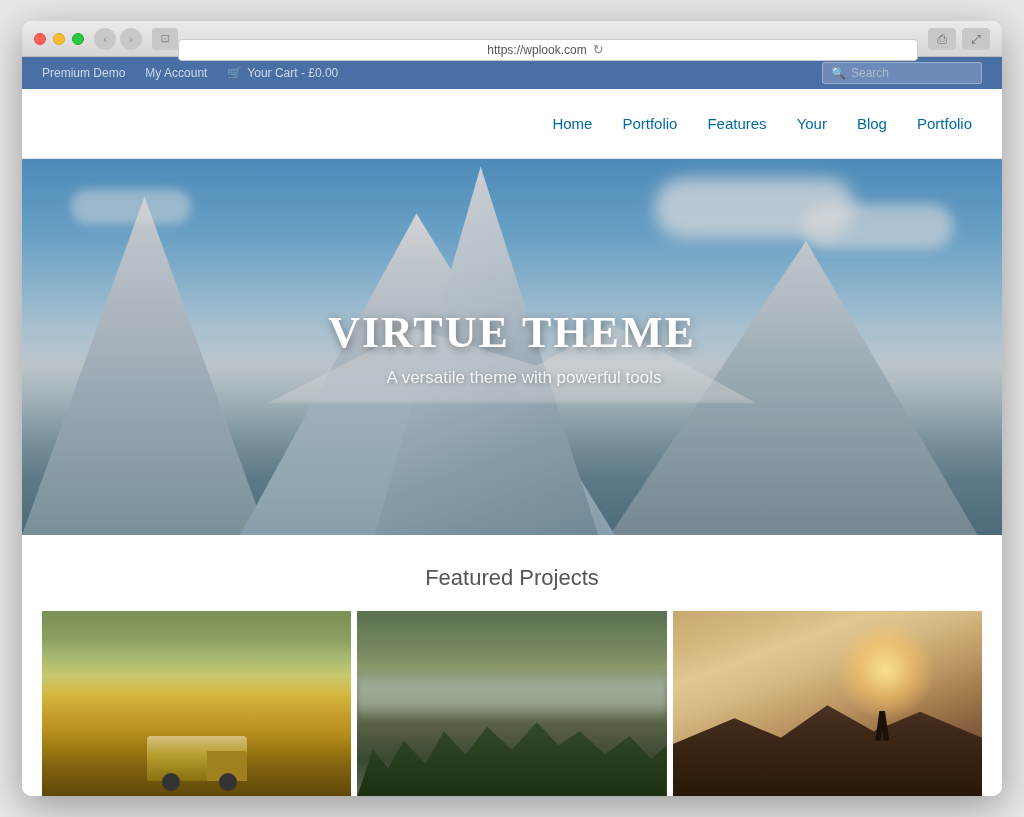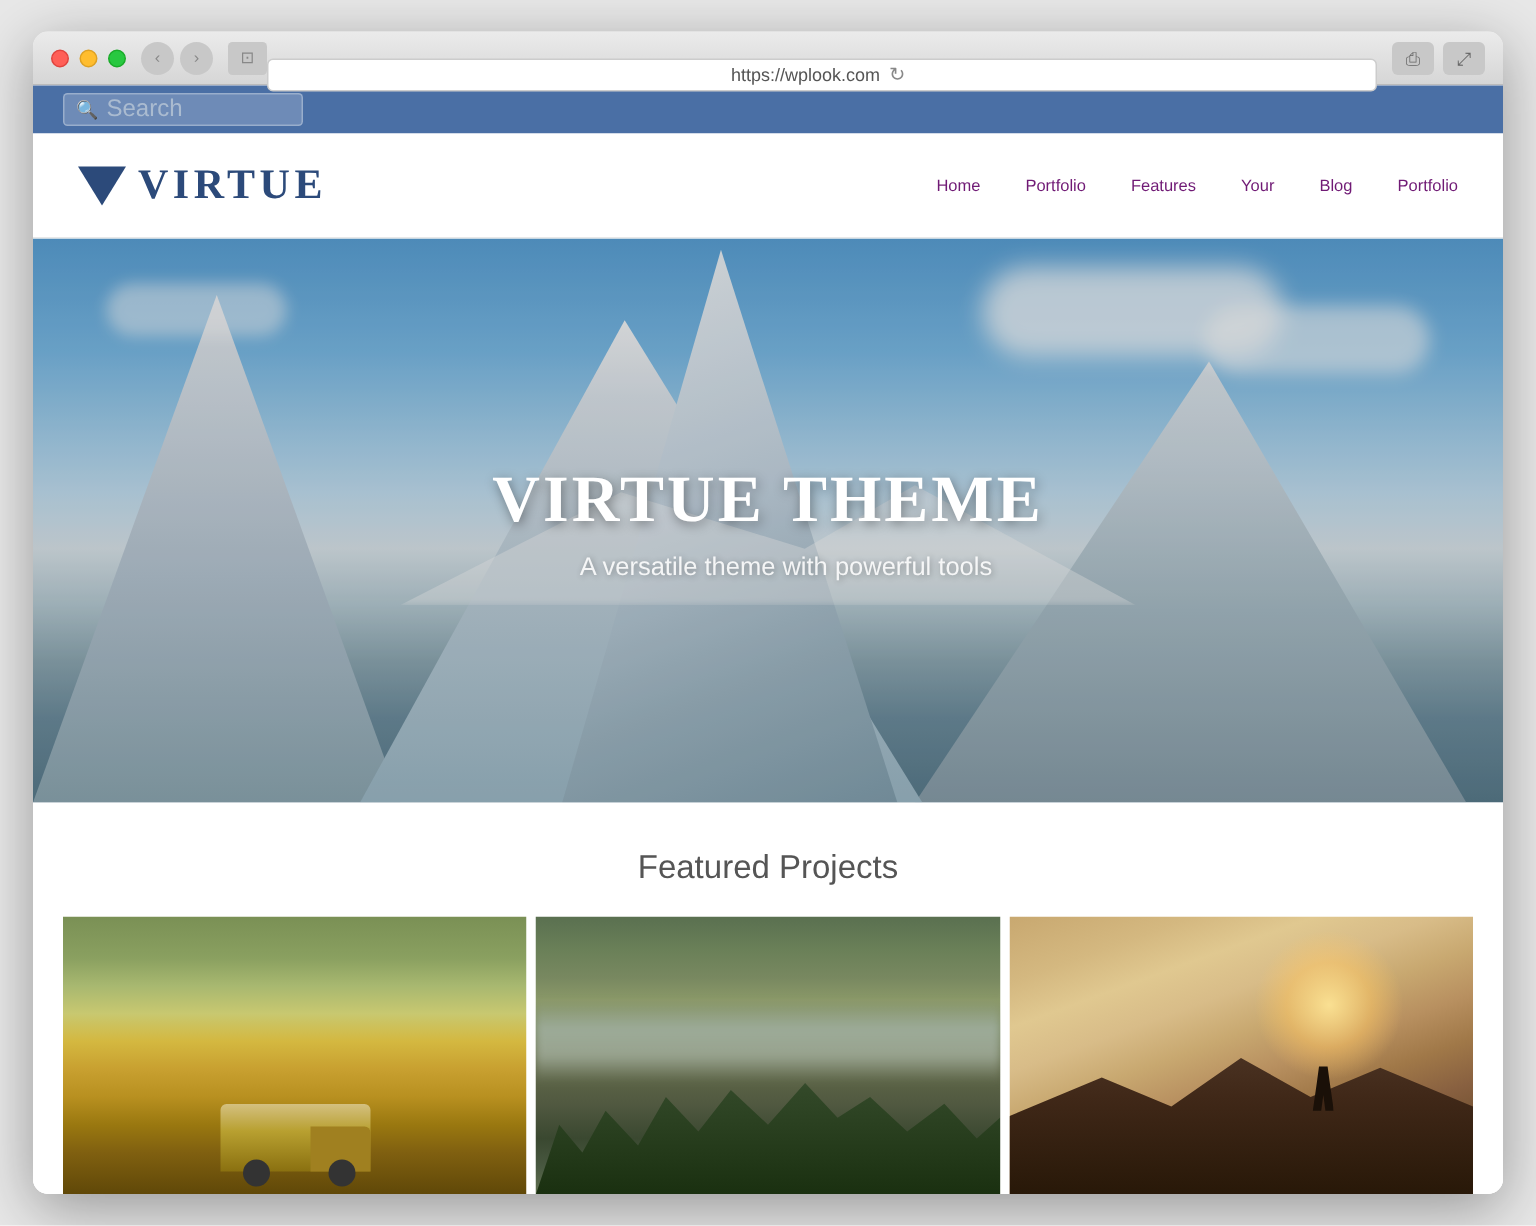--- a/index.html
+++ b/index.html
@@ -161,21 +161,21 @@
       align-items: center;
       padding: 0 8px;
       gap: 5px;
     }
 
     .search-bar input {
       background: transparent;
       border: none;
       outline: none;
       color: #ccd9ea;
-      font-size: 16px;
+      font-size: 12px;
       width: 100%;
     }
 
     .search-bar input::placeholder { color: #aabbd0; }
 
     
     .site-header {
       background: white;
       height: 70px;
       display: flex;
@@ -208,23 +208,23 @@
     }
 
     .site-nav {
       margin-left: auto;
       display: flex;
       gap: 30px;
       align-items: center;
     }
 
     .nav-item {
-      color: #701a75;
+      color: #0369a1;
       text-decoration: none;
-      font-size: 11px;
+      font-size: 15px;
       cursor: pointer;
     }
 
     
     .hero-section {
       position: relative;
       height: 376px;
       overflow: hidden;
     }
 
@@ -558,33 +558,37 @@
     </div>
     <div class="browser-actions">
       <button class="browser-action-btn">⎙</button>
       <button class="browser-action-btn">⤢</button>
     </div>
   </div>
 
   <div class="website">
 
     <div class="top-bar">
+      <div class="top-bar-left">
+        <a class="top-bar-link">Premium Demo</a>
+        <a class="top-bar-link">My Account</a>
+        <div class="top-bar-cart">
+          <span>🛒</span>
+          <span>Your Cart - £0.00</span>
+        </div>
+      </div>
       <div class="top-bar-right">
         <div class="search-bar">
           <span style="color:#aabbd0;font-size:12px;">🔍</span>
           <input type="text" placeholder="Search" style="">
         </div>
       </div>
     </div>
 
     <div class="site-header">
-      <div class="site-logo">
-        <div class="logo-triangle"></div>
-        <span class="logo-text">VIRTUE</span>
-      </div>
       <nav class="site-nav">
         <a class="nav-item">Home</a>
         <a class="nav-item">Portfolio</a>
         <a class="nav-item">Features</a>
         <a class="nav-item">Your</a>
         <a class="nav-item">Blog</a>
         <a class="nav-item">Portfolio</a>
       </nav>
     </div>
 

